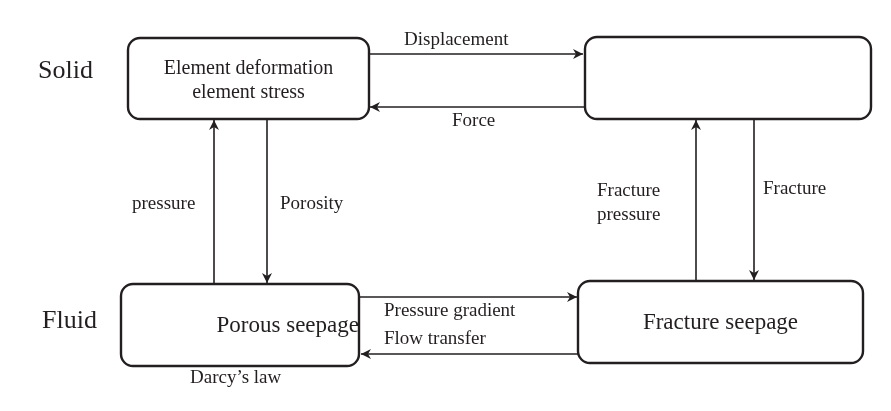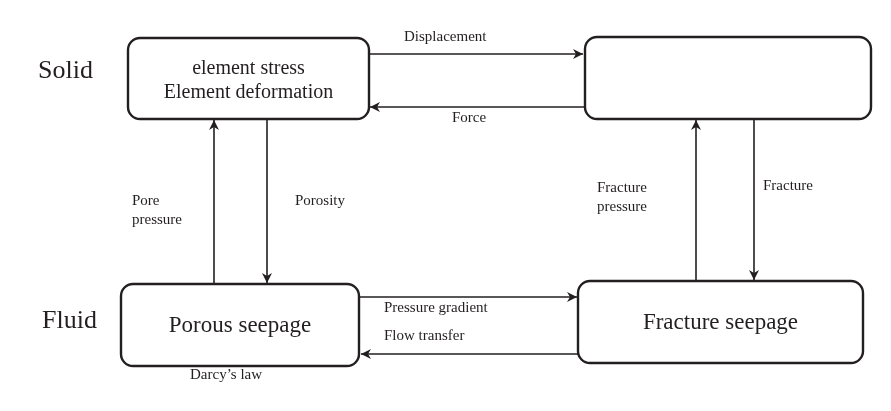--- a/index.html
+++ b/index.html
@@ -4,21 +4,21 @@
 <style>
   html, body { margin: 0; padding: 0; background: #ffffff; }
   body { width: 891px; height: 411px; position: relative; overflow: hidden;
          font-family: "Liberation Serif", "DejaVu Serif", serif; color: #231f20; }
   svg { position: absolute; left: 0; top: 0; }
   .lbl { position: absolute; white-space: nowrap; line-height: 1.15; }
   .side { font-size: 26px; }
   .box-text { position: absolute; display: flex; flex-direction: column; align-items: center;
               justify-content: center; text-align: center; font-size: 20px; line-height: 1.2; }
   .box-big { font-size: 23px; }
-  .edge { font-size: 15px; line-height: 1.25; }
+  .edge { font-size: 19px; line-height: 1.25; }
 </style>
 </head>
 <body>
 
 <svg width="891" height="411">
   <defs>
     <marker id="ah" viewBox="0 0 12 12" refX="11" refY="6" markerWidth="12" markerHeight="12" markerUnits="userSpaceOnUse" orient="auto">
       <path d="M1,1 L11,6 L1,11 L4,6 Z" fill="#231f20"></path>
     </marker>
   </defs>
@@ -36,43 +36,42 @@
   <line x1="214" y1="284" x2="214" y2="120" stroke="#231f20" stroke-width="1.6" marker-end="url(#ah)"></line>
   <line x1="267" y1="119" x2="267" y2="283" stroke="#231f20" stroke-width="1.6" marker-end="url(#ah)"></line>
   <line x1="696" y1="281" x2="696" y2="120" stroke="#231f20" stroke-width="1.6" marker-end="url(#ah)"></line>
   <line x1="754" y1="119" x2="754" y2="280" stroke="#231f20" stroke-width="1.6" marker-end="url(#ah)"></line>
 </svg>
 
 <div class="lbl side" style="left:38px; top:55px;">Solid</div>
 <div class="lbl side" style="left:42px; top:305px;">Fluid</div>
 
 <div class="box-text" style="left:128px; top:38px; width:241px; height:81px;">
+  <span>Element deformation</span>
   <span>element stress</span>
-  <span>Element deformation</span>
 </div>
 <div class="box-text" style="left:585px; top:37px; width:286px; height:82px;">
 </div>
-<div class="box-text box-big" style="left:121px; top:284px; width:238px; height:82px;">
+<div class="box-text box-big" style="left:121px; top:284px; width:238px; height:82px;align-items:flex-end;">
   <span>Porous seepage</span>
 </div>
 <div class="box-text box-big" style="left:578px; top:281px; width:285px; height:82px;border-radius:28px;">
   <span>Fracture seepage</span>
 </div>
 
 <div class="lbl edge" style="left:190px; top:365px;">Darcy’s law</div>
 <div class="lbl edge" style="left:678px; top:380px;margin-top:48px;">Cubic law</div>
 
 <div class="lbl edge" style="left:404px; top:27px;">Displacement</div>
 <div class="lbl edge" style="left:452px; top:108px;text-align:center;">Force</div>
 
 <div class="lbl edge" style="left:132px; top:191px;">
-  <div>Pore</div>
   <div>pressure</div>
 </div>
-<div class="lbl edge" style="left:295px; top:191px;">
+<div class="lbl edge" style="left:280px; top:191px;">
   <div>Porosity</div>
 </div>
 <div class="lbl edge" style="left:597px; top:178px;">
   <div>Fracture</div>
   <div>pressure</div>
 </div>
 <div class="lbl edge" style="left:763px; top:176px;">
   <div>Fracture</div>
 </div>
 

